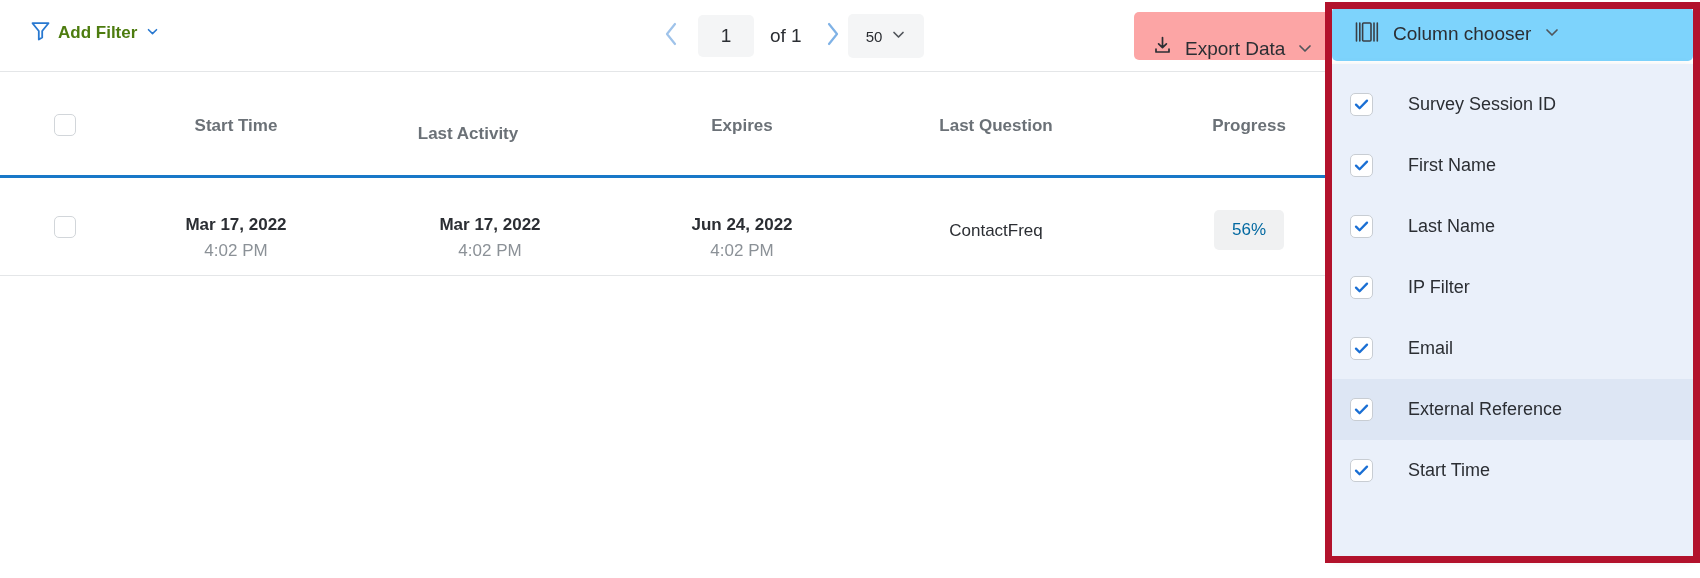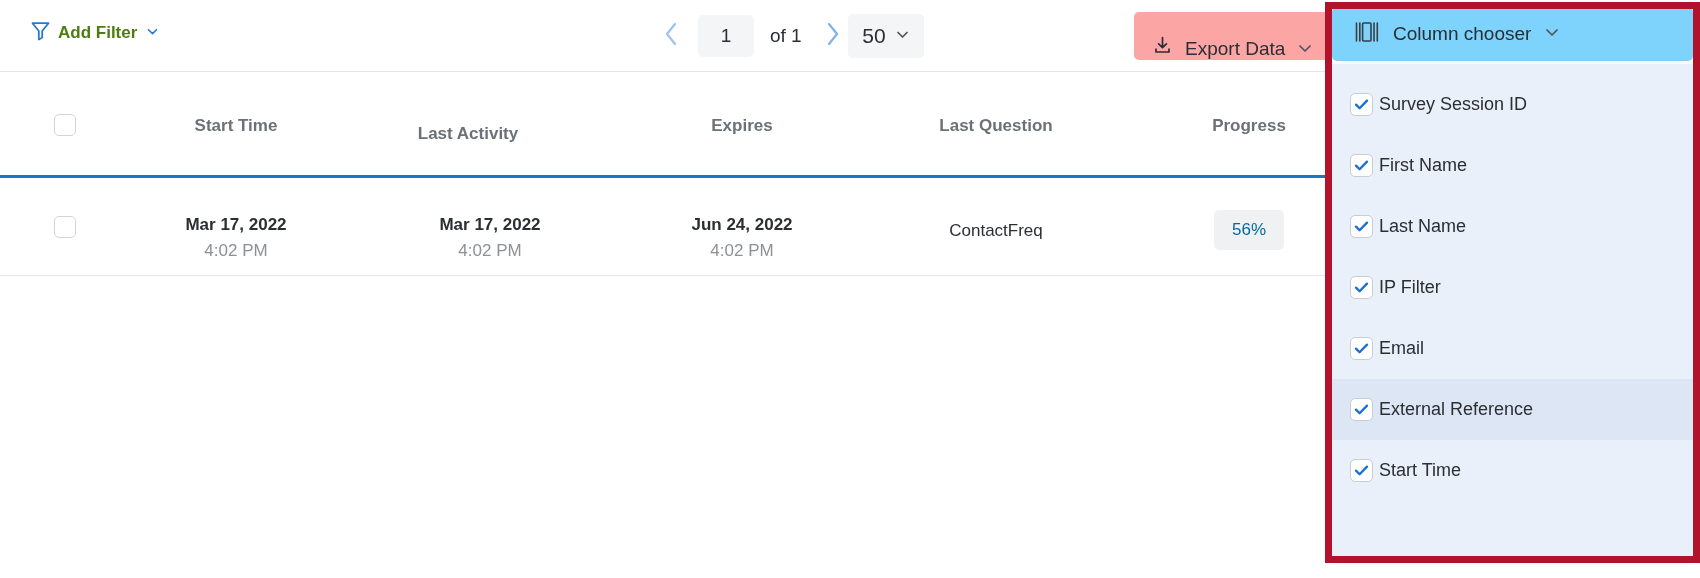--- a/index.html
+++ b/index.html
@@ -64,21 +64,21 @@
   }
   .page-size {
     position: absolute;
     left: 848px; top: 14px;
     width: 76px; height: 44px;
     background: #f4f5f6;
     border-radius: 5px;
     display: flex; align-items: center; justify-content: center; gap: 9px;
     cursor: pointer;
   }
-  .page-size .ps-val { font-size: 21px; color: #2b2e33; }
+  .page-size .ps-val { font-size: 15px; color: #2b2e33; }
 
   .export-btn {
     position: absolute;
     left: 1134px; top: 12px;
     height: 48px;
     padding: 0 18px;
     background: #fca5a5;
     border-radius: 5px;
     display: flex; align-items: flex-end; gap: 12px;
     cursor: pointer;
@@ -152,21 +152,21 @@
   }
   .chooser-panel {
     position: absolute;
     left: 7px; top: 64px;
     width: 361px; height: 493px;
     background: #eaf0fa;
     box-shadow: 0 3px 9px rgba(0,0,0,0.12);
     overflow: hidden;
   }
   .cc-item {
-    display: flex; align-items: center; gap: 6px;
+    display: flex; align-items: center; gap: 35px;
     height: 61px;
     padding-left: 18px;
     cursor: pointer;
   }
   .cc-item.first { margin-top: 10px; }
   .cc-item.hovered { background: #dde6f4; }
   .cc-item .cc-text { font-size: 18px; color: #2b2e33; white-space: nowrap; }
   .cc-box {
     width: 23px; height: 23px;
     min-width: 23px;

